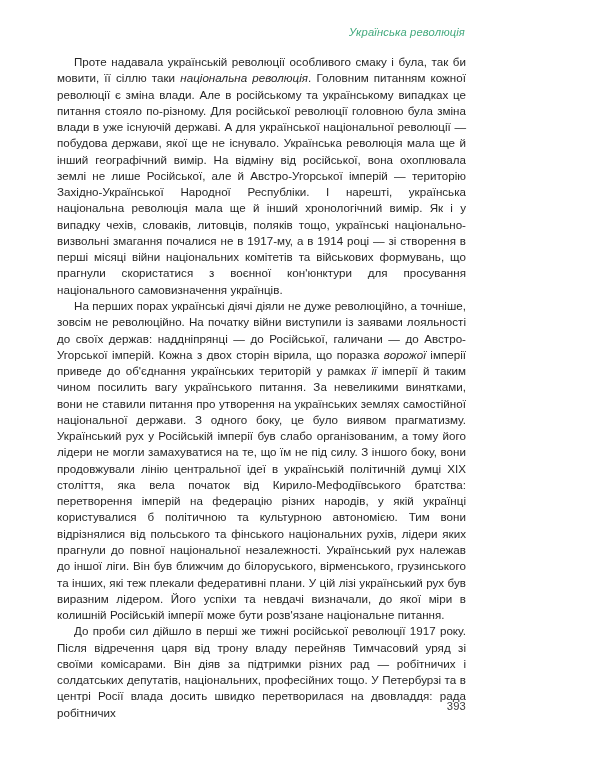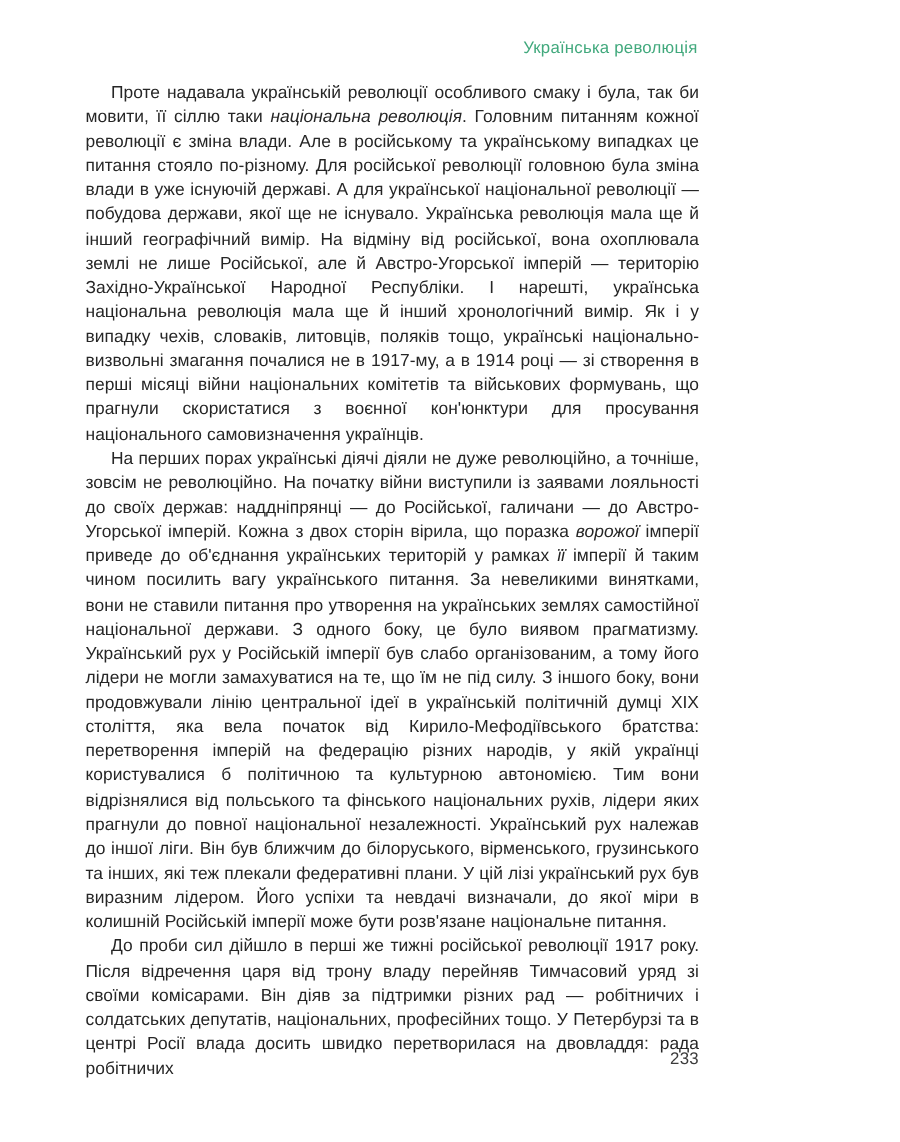--- a/index.html
+++ b/index.html
@@ -29,20 +29,21 @@
   .running-head {
     position: absolute;
     top: 26px;
     left: 57px;
     right: 135px;
     text-align: right;
     font-size: 11.2px;
     letter-spacing: 0.15px;
     color: #42a97d;
     white-space: nowrap;
+    font-style: italic;
   }
 
   
   .text-column {
     position: absolute;
     top: 54px;
     left: 57px;
     width: 409px;
   }
 
@@ -87,15 +88,15 @@
 <div class="page">
 
   <div class="running-head">Українська революція</div>
 
   <div class="text-column">
       <p class="para indent"><span>Проте надавала українській революції особливого смаку і була, так би мовити, її сіллю таки </span><em>національна революція</em><span>. Головним питанням кожної революції є зміна влади. Але в російському та українському випадках це питання стояло по-різному. Для російської революції головною була зміна влади в уже існуючій державі. А для української національної революції — побудова держави, якої ще не існувало. Українська революція мала ще й інший географічний вимір. На відміну від російської, вона охоплювала землі не лише Російської, але й Австро-Угорської імперій — територію Західно-Української Народної Республіки. І нарешті, українська національна революція мала ще й інший хронологічний вимір. Як і у випадку чехів, словаків, литовців, поляків тощо, українські національно-визвольні змагання почалися не в 1917-му, а в 1914 році — зі створення в перші місяці війни національних комітетів та військових формувань, що прагнули скористатися з воєнної кон'юнктури для просування національного самовизначення українців.</span></p>
       <p class="para indent"><span>На перших порах українські діячі діяли не дуже революційно, а точніше, зовсім не революційно. На початку війни виступили із заявами лояльності до своїх держав: наддніпрянці — до Російської, галичани — до Австро-Угорської імперій. Кожна з двох сторін вірила, що поразка </span><em>ворожої</em><span> імперії приведе до об'єднання українських територій у рамках </span><em>її</em><span> імперії й таким чином посилить вагу українського питання. За невеликими винятками, вони не ставили питання про утворення на українських землях самостійної національної держави. З одного боку, це було виявом прагматизму. Український рух у Російській імперії був слабо організованим, а тому його лідери не могли замахуватися на те, що їм не під силу. З іншого боку, вони продовжували лінію центральної ідеї в українській політичній думці XIX століття, яка вела початок від Кирило-Мефодіївського братства: перетворення імперій на федерацію різних народів, у якій українці користувалися б політичною та культурною автономією. Тим вони відрізнялися від польського та фінського національних рухів, лідери яких прагнули до повної національної незалежності. Український рух належав до іншої ліги. Він був ближчим до білоруського, вірменського, грузинського та інших, які теж плекали федеративні плани. У цій лізі український рух був виразним лідером. Його успіхи та невдачі визначали, до якої міри в колишній Російській імперії може бути розв'язане національне питання.</span></p>
       <p class="para indent"><span>До проби сил дійшло в перші же тижні російської революції 1917 року. Після відречення царя від трону владу перейняв Тимчасовий уряд зі своїми комісарами. Він діяв за підтримки різних рад — робітничих і солдатських депутатів, національних, професійних тощо. У Петербурзі та в центрі Росії влада досить швидко перетворилася на двовладдя: рада робітничих</span></p>
     </div>
 
-  <div class="folio">233</div>
+  <div class="folio">393</div>
 
 </div>
 
 </body></html>

